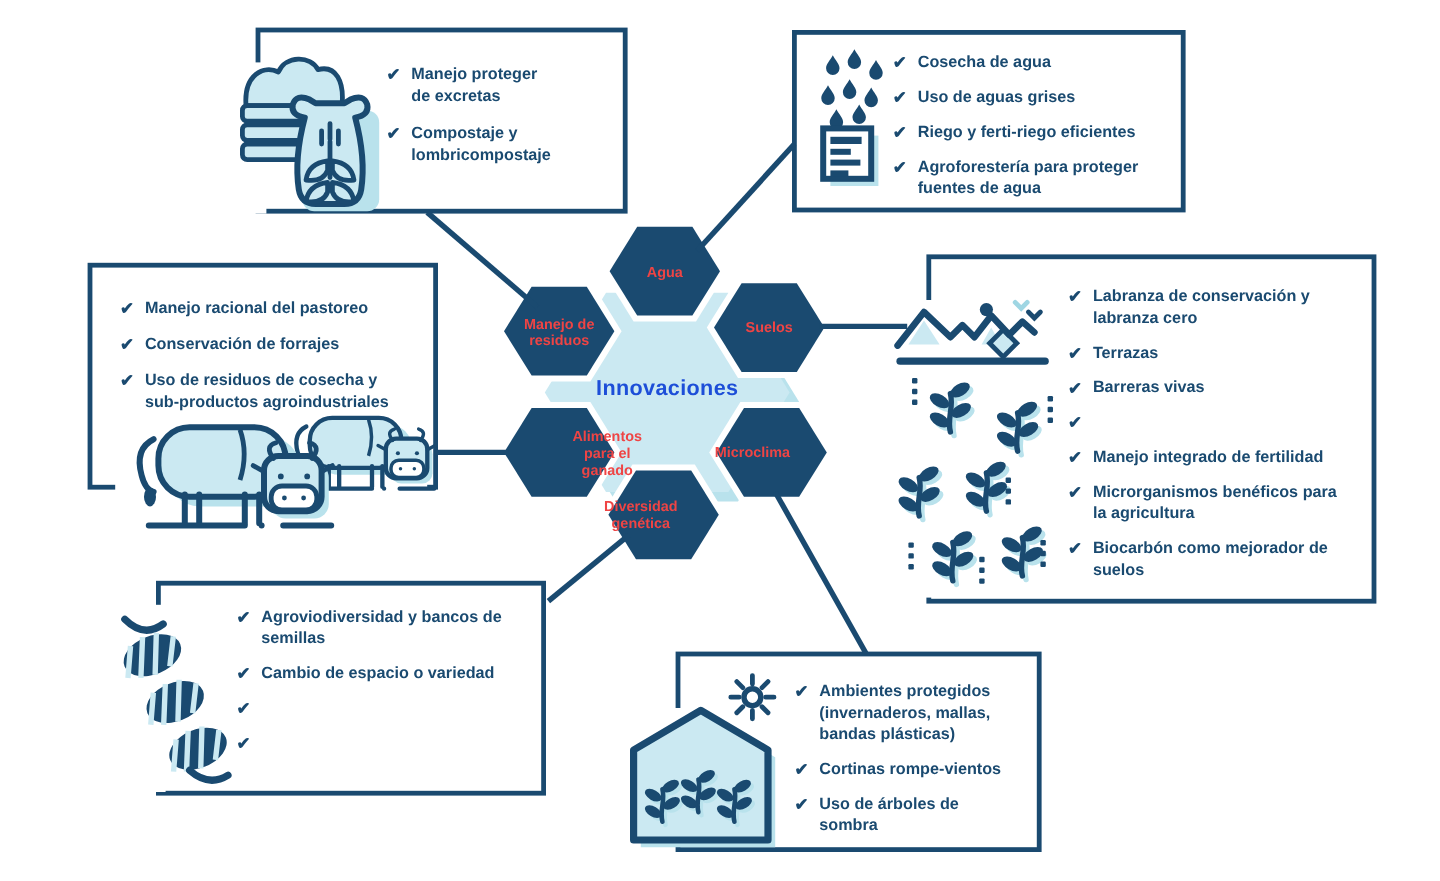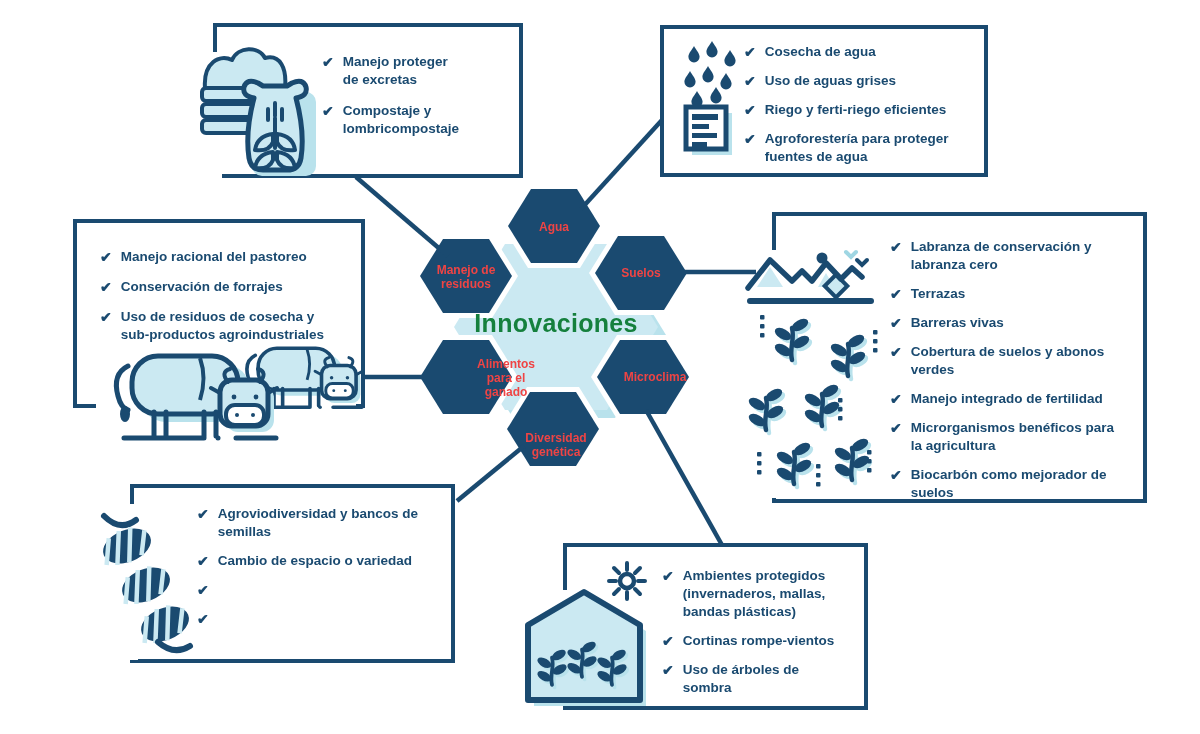--- a/index.html
+++ b/index.html
@@ -14,21 +14,21 @@
     position:absolute;margin:0;padding:0;list-style:none;display:flex;flex-direction:column;gap:11px;z-index:1;
   }
   .item{display:flex;gap:9px;color:#1a4a70;font-weight:bold;font-size:13.5px;line-height:18px;}
   .item .chk{font-size:14px;line-height:18px;flex:0 0 auto;}
   .item .txt{white-space:pre-line;}
   .overlay{position:absolute;left:0;top:0;z-index:2;pointer-events:none;}
   .hexlabel{
     position:absolute;transform:translate(-50%,-50%);z-index:5;color:#ef4444;font-weight:bold;
     font-size:12px;line-height:1.18;text-align:center;white-space:pre-line;pointer-events:none;
   }
-  .hexlabel.center{color:#15803d;font-size:25px;letter-spacing:.3px;}
+  .hexlabel.center{color:#1d4ed8;font-size:18px;letter-spacing:.3px;}
 </style>
 </head>
 <body>
 
 <div class="stage">
 
   <div class="box" style="left:213px;top:23px;width:310px;height:155px;">
     <ul class="items" style="left:105px;top:26px;gap:13px;">
       <li class="item">
           <span class="chk">✔</span>
@@ -93,22 +93,20 @@
       <li class="item">
           <span class="chk">✔</span>
           <span class="txt">Terrazas</span>
         </li>
       <li class="item">
           <span class="chk">✔</span>
           <span class="txt">Barreras vivas</span>
         </li>
       <li class="item">
           <span class="chk">✔</span>
-          <span class="txt">Cobertura de suelos y abonos
-verdes</span>
         </li>
       <li class="item">
           <span class="chk">✔</span>
           <span class="txt">Manejo integrado de fertilidad</span>
         </li>
       <li class="item">
           <span class="chk">✔</span>
           <span class="txt">Microrganismos benéficos para
 la agricultura</span>
         </li>
@@ -312,22 +310,22 @@
       <line x1="683" y1="272" x2="756" y2="272"></line>
       <line x1="424" y1="377" x2="363" y2="377"></line>
       <line x1="524" y1="446" x2="457" y2="501"></line>
       <line x1="646" y1="410" x2="722" y2="545"></line>
     </g>
   </svg>
 
   <div class="hexlabel center" style="left:556px;top:324px;">Innovaciones</div>
   <div class="hexlabel" style="left:554px;top:227px;">Agua</div>
   <div class="hexlabel" style="left:641px;top:273px;">Suelos</div>
-  <div class="hexlabel" style="left:655px;top:377px;text-align:center;">Microclima</div>
-  <div class="hexlabel" style="left:556px;top:429px;margin-top:16px;">Diversidad
+  <div class="hexlabel" style="left:627px;top:377px;text-align:center;">Microclima</div>
+  <div class="hexlabel" style="left:534px;top:429px;">Diversidad
 genética</div>
   <div class="hexlabel" style="left:466px;top:378px;margin-left:40px;">Alimentos
 para el
 ganado</div>
   <div class="hexlabel" style="left:466px;top:277px;">Manejo de
 residuos</div>
 
 </div>
 
 </body></html>

